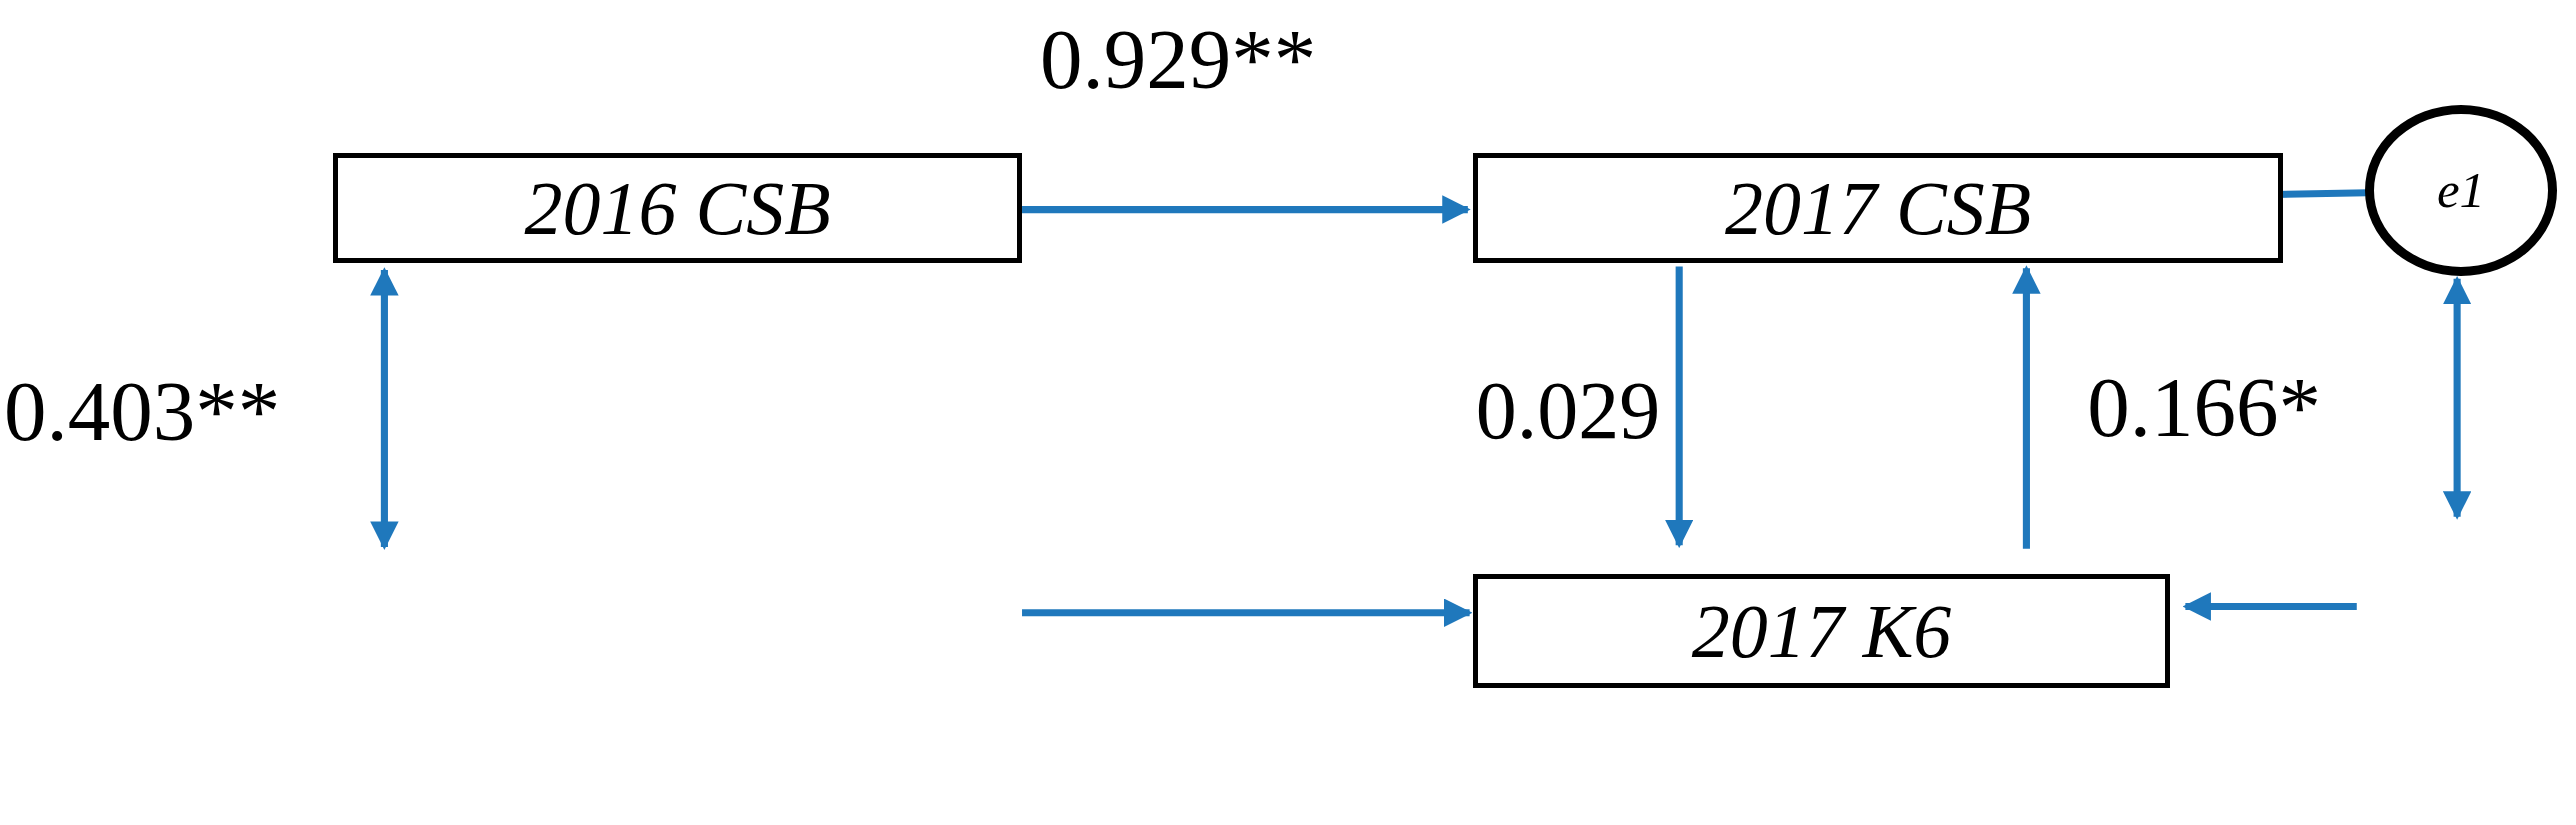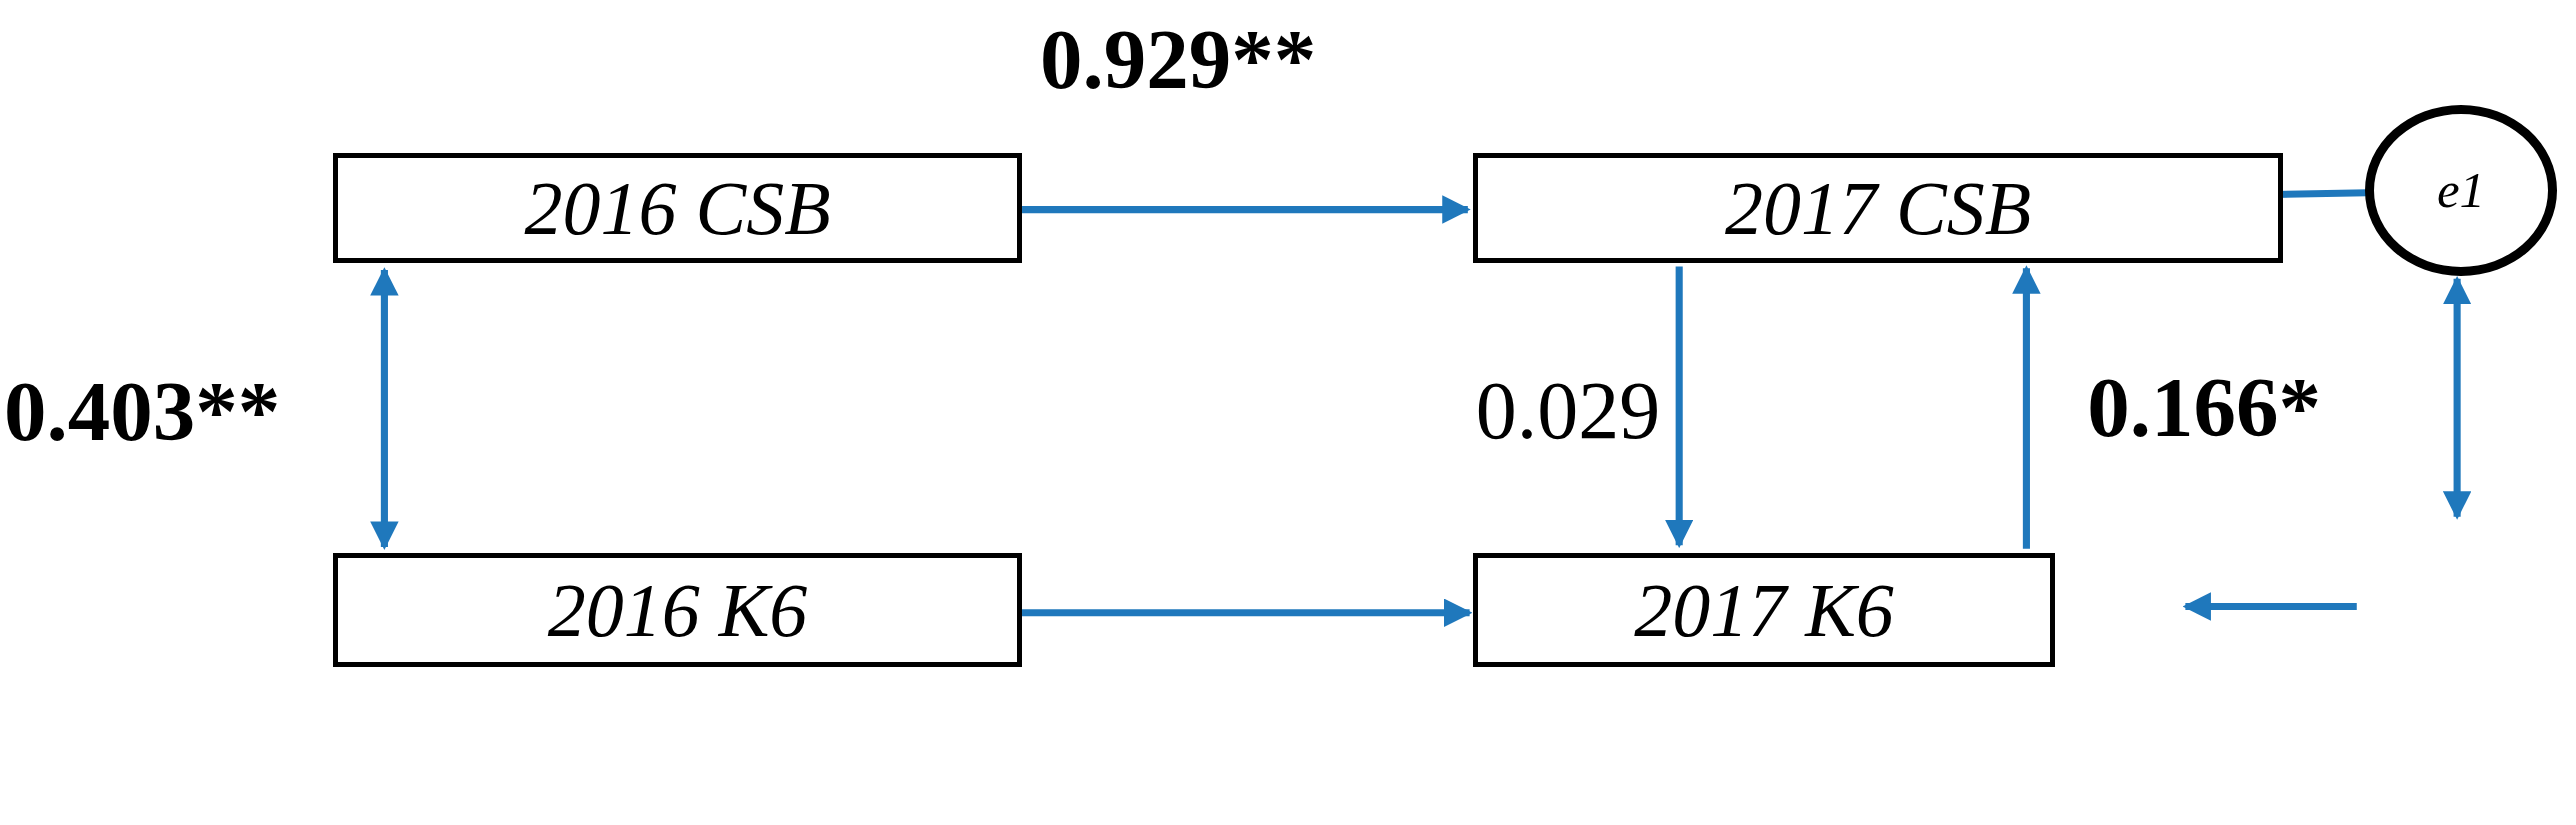--- a/index.html
+++ b/index.html
@@ -53,32 +53,32 @@
   }
   .node.ellipse {
     border: 9px solid var(--color-shape-border, #000000);
     border-radius: 50%;
     font-size: 51px;
     line-height: 1;
   }
   #n-csb2016 { left: 333px;  top: 153px; width: 689px; height: 110px; }
   #n-csb2017 { left: 1473px; top: 153px; width: 810px; height: 110px; }
   #n-k62016  { left: 333px;  top: 553px; width: 689px; height: 114px; }
-  #n-k62017  { left: 1473px; top: 553px; width: 582px; height: 114px; }
+  #n-k62017  { left: 1473px; top: 574px; width: 697px; height: 114px; }
   #n-e1 { left: 2365px; top: 105px; width: 192px; height: 171px; }
   #n-e2 { left: 2357px; top: 522px; width: 194px; height: 172px; }
   .coef {
     position: absolute;
     transform: translate(-50%, -50%);
     font-size: 85px;
     line-height: 1;
     white-space: nowrap;
     color: var(--color-label-text, #000000);
   }
-  .coef.bold { font-weight: bold; }
+  .coef.bold { font-weight: normal; }
   .coef.regular { font-weight: normal; font-size: 82px; }
   #c-top       { left: 1178px; top: 59px;  }
   #c-left      { left: 142px;  top: 411px; }
   #c-mid-left  { left: 1568px; top: 411px; }
   #c-mid-right { left: 2204px; top: 407px; }
   #c-bottom    { left: 1176px; top: 770px; }
 </style>
 </head>
 <body>
 
@@ -99,23 +99,20 @@
     <path class="edge" d="M2653 683 L2460 683" marker-end="url(#ah)"></path>
     <path class="edge" d="M2766 314 L2766 582" marker-start="url(#ah)" marker-end="url(#ah)"></path>
   </svg>
 
   <div class="node rect" id="n-csb2016">
     <span>2016 CSB</span>
   </div>
   <div class="node rect" id="n-csb2017">
     <span>2017 CSB</span>
   </div>
-  <div class="node rect" id="n-k62016">
-    <span>2016 K6</span>
-  </div>
   <div class="node rect" id="n-k62017">
     <span>2017 K6</span>
   </div>
   <div class="node ellipse" id="n-e1">
     <span>e1</span>
   </div>
 
   <div class="coef bold" id="c-top">0.929**</div>
   <div class="coef bold" id="c-left">0.403**</div>
   <div class="coef regular" id="c-mid-left">0.029</div>

